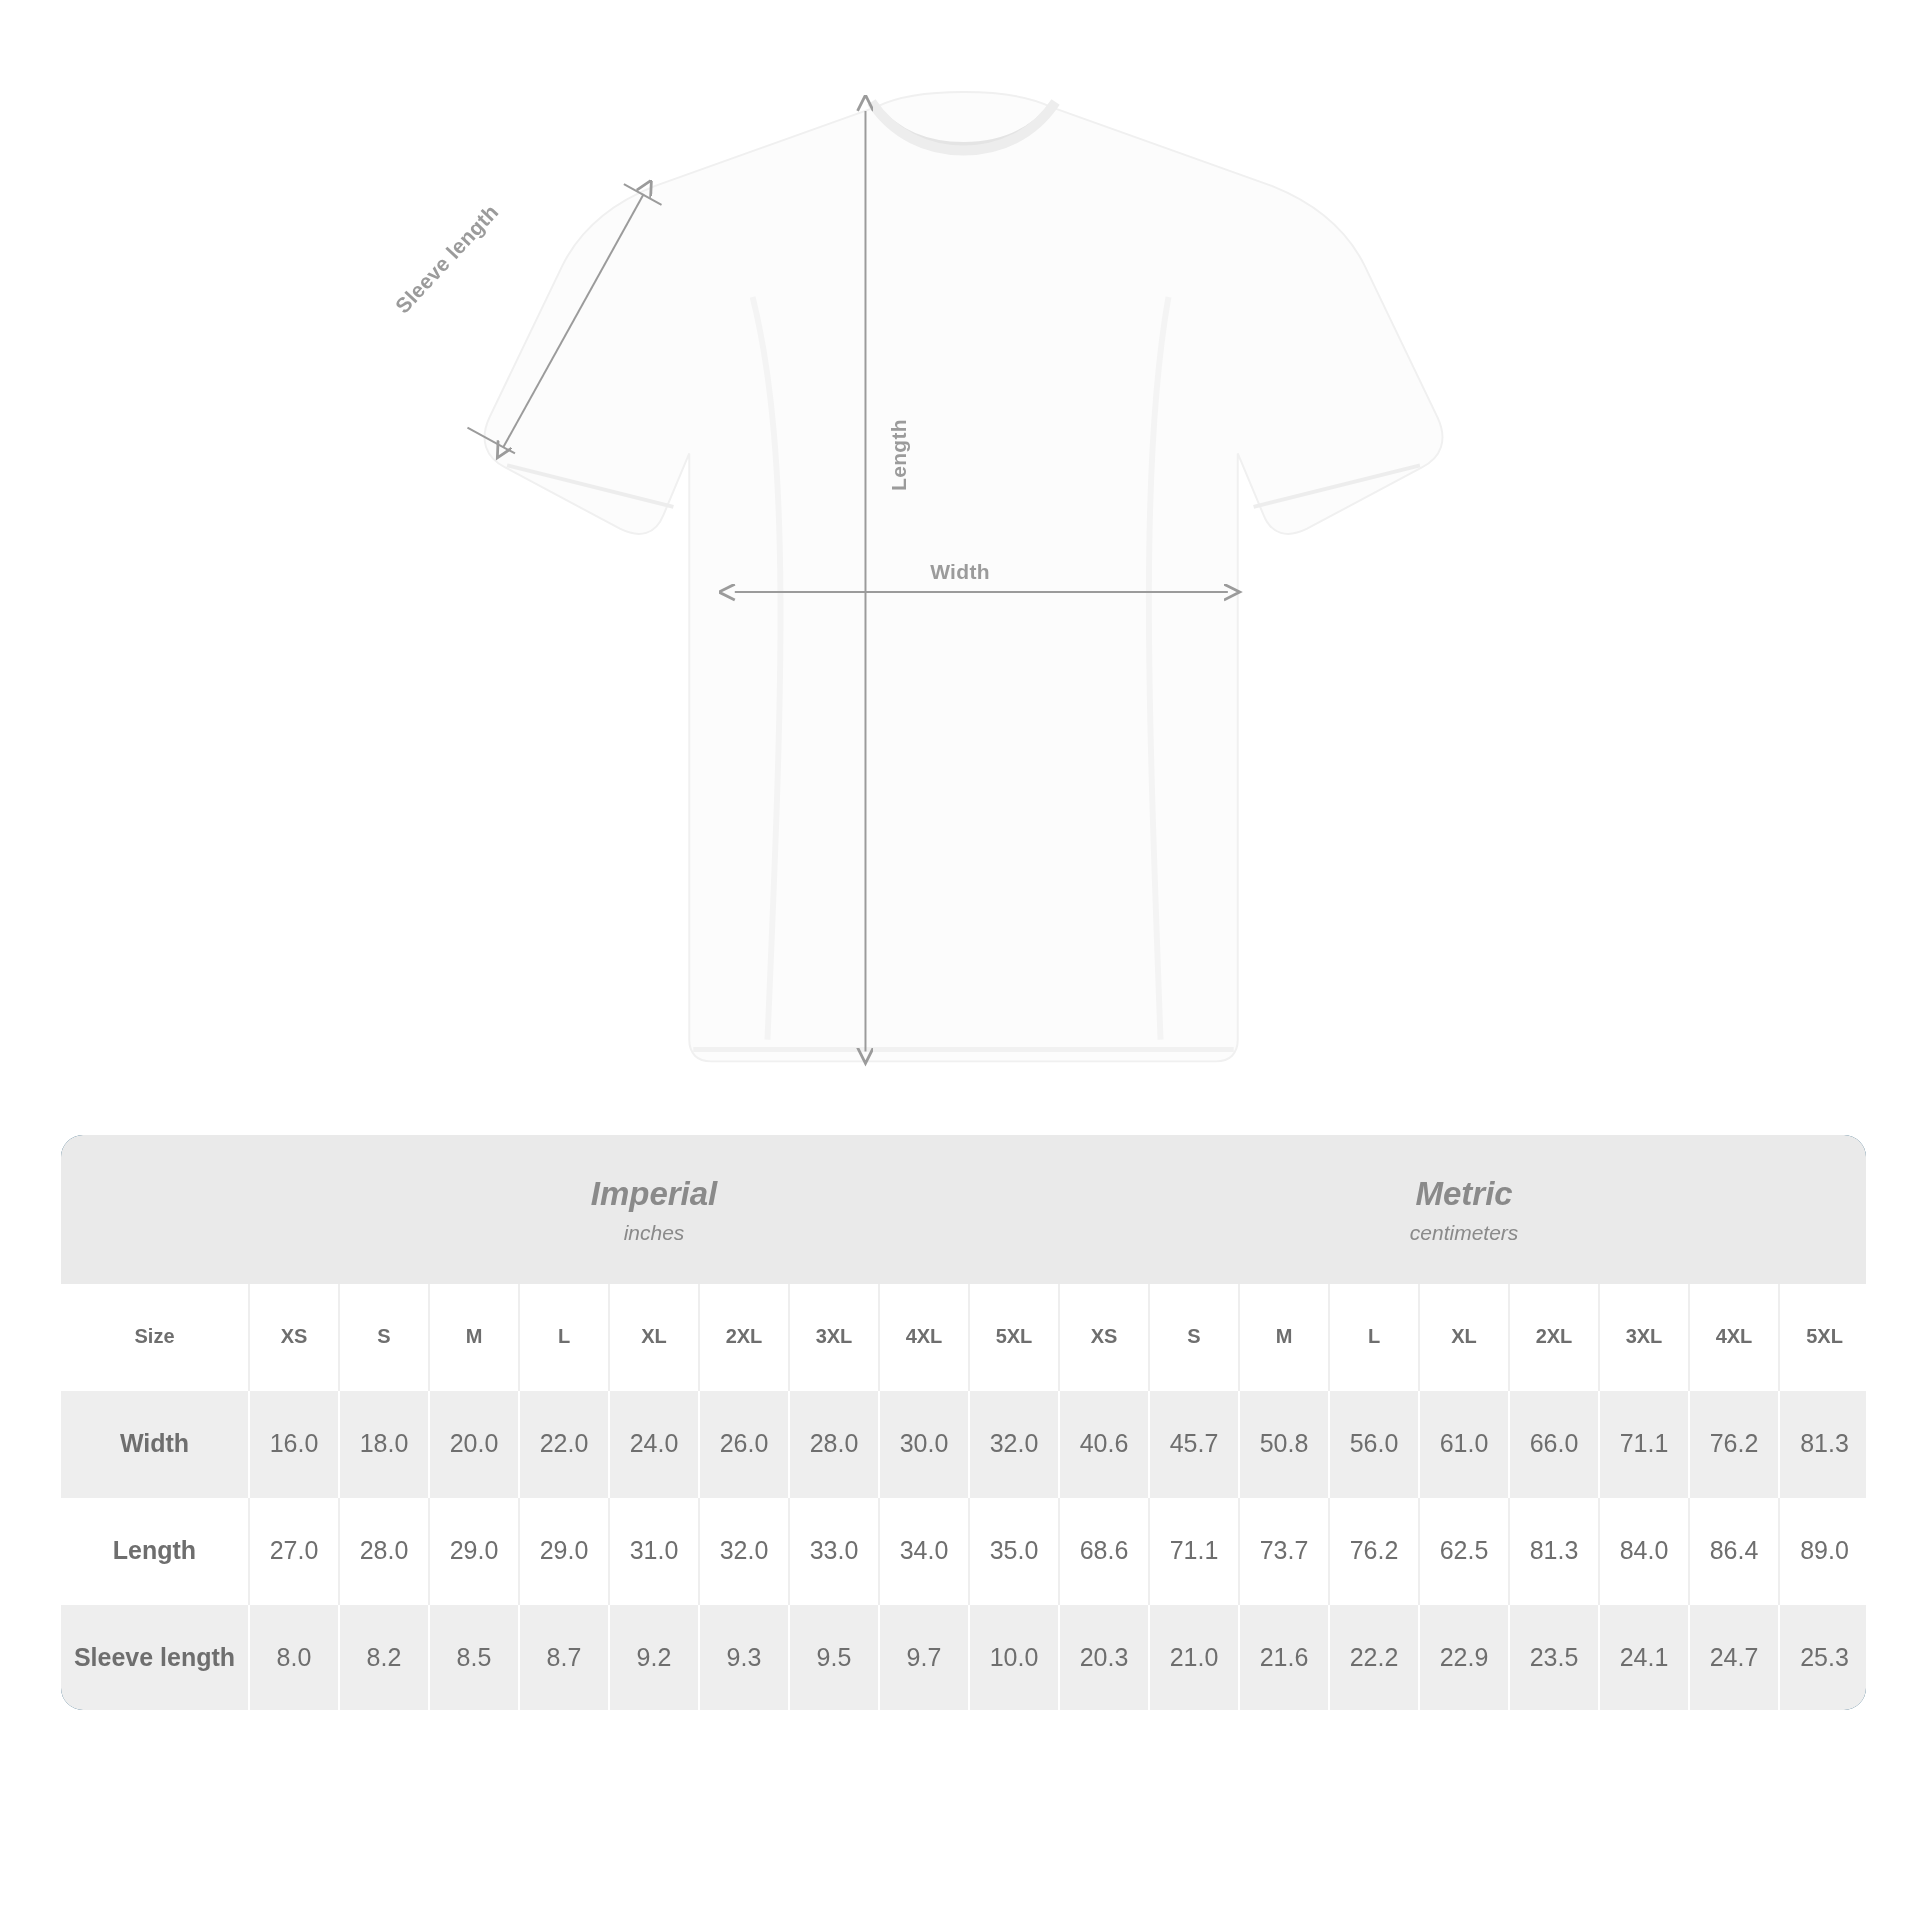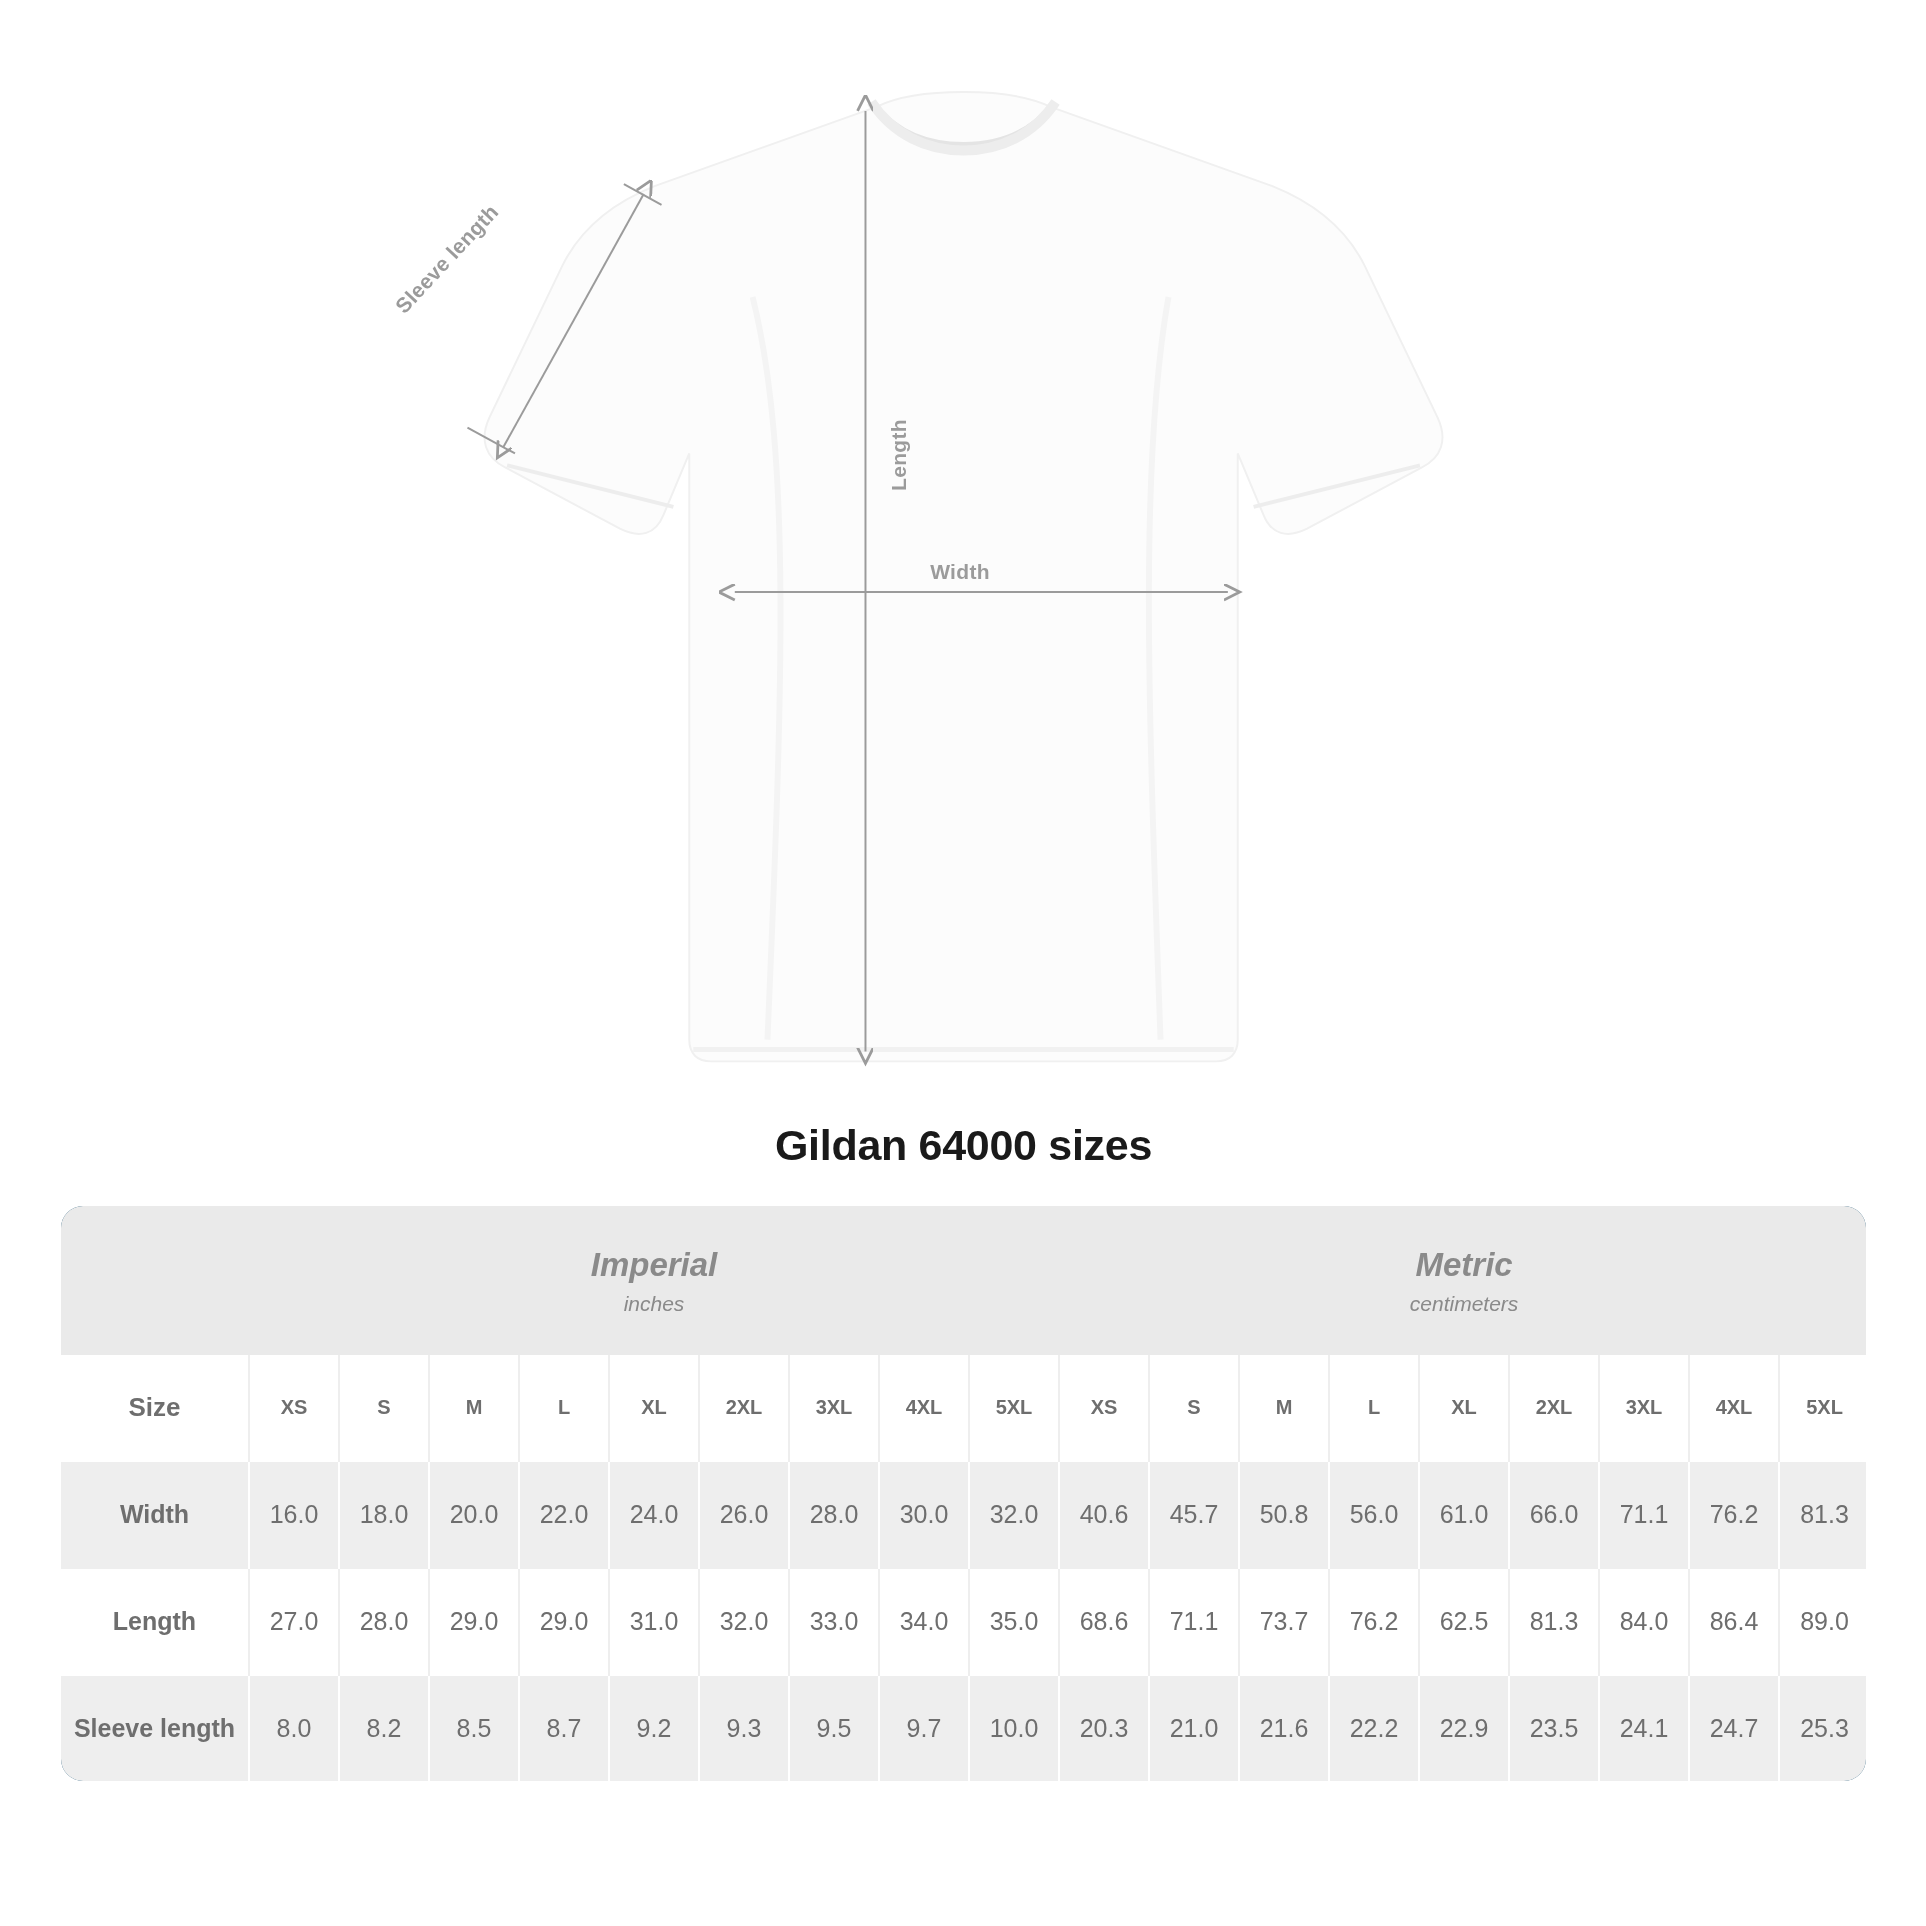--- a/index.html
+++ b/index.html
@@ -125,21 +125,21 @@
     color: #6e6e6e;
     border-right: 2px solid #eeeeee;
     border-top: 2px solid #eeeeee;
   }
   tr.data-row td:last-child { border-right: none; }
   tr.data-row.shaded td { background: #eeeeee; border-right-color: #ffffff; border-top-color: #ffffff; }
   tr.data-row.plain td { background: #ffffff; }
   td.rowlabel {
     font-weight: bold;
     color: #5e5e5e;
-    font-size: 26px;
+    font-size: 20px;
   }
   .col-label { width: 188px; }
   .col-cell { width: 90px; }
 </style>
 </head>
 <body>
 
 <div class="page">
 
   <div class="illustration">
@@ -197,21 +197,20 @@
       <line x1="630" y1="186" x2="668" y2="207" stroke="#9b9b9b" stroke-width="2"></line>
       <line x1="472" y1="432" x2="520" y2="458" stroke="#9b9b9b" stroke-width="2"></line>
     </svg>
 
     <div class="dim-label" id="label-sleeve">Sleeve length</div>
     <div class="dim-label" id="label-length">Length</div>
     <div class="dim-label" id="label-width">Width</div>
   </div>
 
   <div class="title-block">
-    <div class="chart-title">Gildan 64000 sizes</div>
   </div>
 
   <div class="table-wrap">
     <table class="size-table">
       <colgroup>
         <col class="col-label">
         <col class="col-cell">
           <col class="col-cell">
           <col class="col-cell">
           <col class="col-cell">

